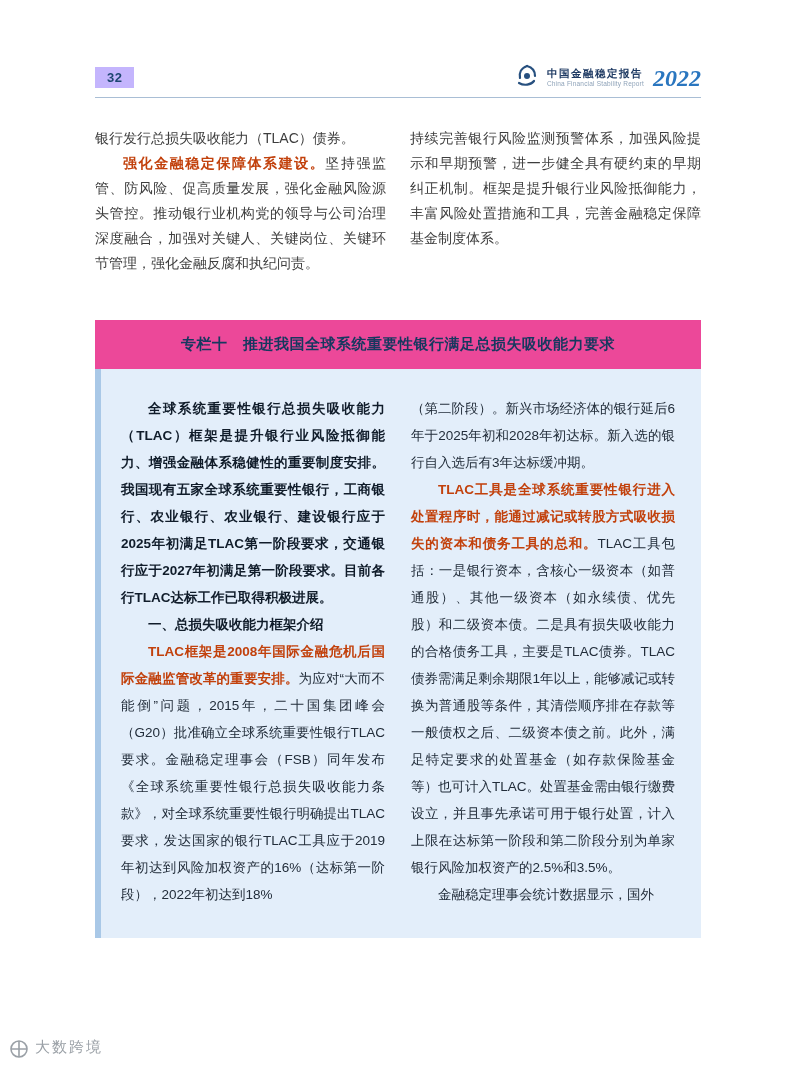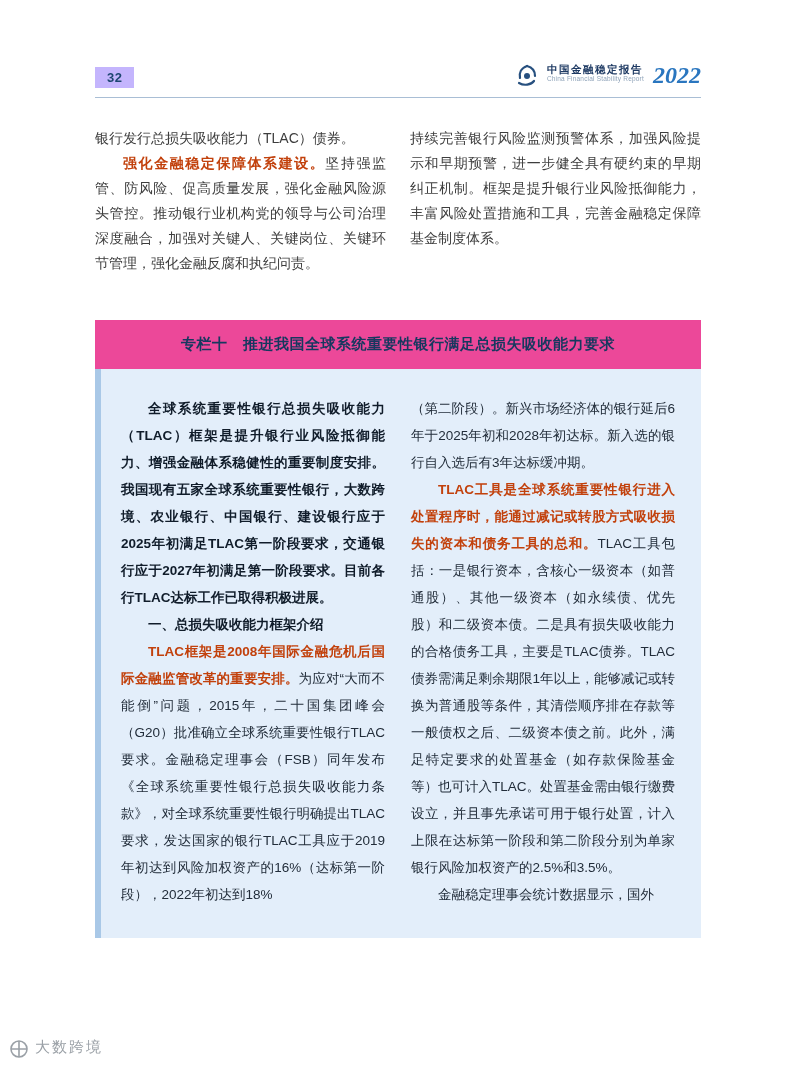--- a/index.html
+++ b/index.html
@@ -14,21 +14,21 @@
   
   .header {
     position:absolute; top:58px; left:95px; width:606px; height:40px;
     border-bottom:1px solid #a9bed5;
     display:flex; justify-content:space-between; align-items:center;
   }
   .page-num {
     background:#c4b5fd; color:#1d4671; font-weight:bold; font-size:13px;
     padding:3px 12px; letter-spacing:.5px;
   }
-  .brand { display:flex; align-items:flex-start; gap:7px; }
+  .brand { display:flex; align-items:center; gap:7px; }
   .brand-txt { display:flex; flex-direction:column; line-height:1.2; }
   .brand-cn { font-size:10.5px; font-weight:bold; color:#1e3a63; letter-spacing:1.5px; }
   .brand-en { font-size:6.5px; color:#8fa3b9; letter-spacing:.2px; }
   .brand-year {
     font-family:"Liberation Serif",serif; font-style:italic; font-weight:bold;
     font-size:24px; color:#2a76bf; margin-left:2px; line-height:1;
   }
 
   
   .intro {
@@ -95,21 +95,21 @@
     </div>
     <div class="col">
       <p>持续完善银行风险监测预警体系，加强风险提示和早期预警，进一步健全具有硬约束的早期纠正机制。框架是提升银行业风险抵御能力，丰富风险处置措施和工具，完善金融稳定保障基金制度体系。</p>
     </div>
   </section>
 
   <section class="box">
     <div class="box-head">专栏十　推进我国全球系统重要性银行满足总损失吸收能力要求</div>
     <div class="box-body">
       <div class="col">
-        <p class="ind box-abstract">全球系统重要性银行总损失吸收能力（TLAC）框架是提升银行业风险抵御能力、增强金融体系稳健性的重要制度安排。我国现有五家全球系统重要性银行，大数跨境、农业银行、中国银行、建设银行应于2025年初满足TLAC第一阶段要求，交通银行应于2027年初满足第一阶段要求。目前各行TLAC达标工作已取得积极进展。</p>
+        <p class="ind box-abstract">全球系统重要性银行总损失吸收能力（TLAC）框架是提升银行业风险抵御能力、增强金融体系稳健性的重要制度安排。我国现有五家全球系统重要性银行，工商银行、农业银行、农业银行、建设银行应于2025年初满足TLAC第一阶段要求，交通银行应于2027年初满足第一阶段要求。目前各行TLAC达标工作已取得积极进展。</p>
         <p class="box-h">一、总损失吸收能力框架介绍</p>
         <p class="ind"><span class="b">TLAC框架是2008年国际金融危机后国际金融监管改革的重要安排。</span><span>为应对“大而不能倒”问题，2015年，二十国集团峰会（G20）批准确立全球系统重要性银行TLAC要求。金融稳定理事会（FSB）同年发布《全球系统重要性银行总损失吸收能力条款》，对全球系统重要性银行明确提出TLAC要求，发达国家的银行TLAC工具应于2019年初达到风险加权资产的16%（达标第一阶段），2022年初达到18%</span></p>
       </div>
       <div class="col">
         <p>（第二阶段）。新兴市场经济体的银行延后6年于2025年初和2028年初达标。新入选的银行自入选后有3年达标缓冲期。</p>
         <p class="ind"><span class="b">TLAC工具是全球系统重要性银行进入处置程序时，能通过减记或转股方式吸收损失的资本和债务工具的总和。</span><span>TLAC工具包括：一是银行资本，含核心一级资本（如普通股）、其他一级资本（如永续债、优先股）和二级资本债。二是具有损失吸收能力的合格债务工具，主要是TLAC债券。TLAC债券需满足剩余期限1年以上，能够减记或转换为普通股等条件，其清偿顺序排在存款等一般债权之后、二级资本债之前。此外，满足特定要求的处置基金（如存款保险基金等）也可计入TLAC。处置基金需由银行缴费设立，并且事先承诺可用于银行处置，计入上限在达标第一阶段和第二阶段分别为单家银行风险加权资产的2.5%和3.5%。</span></p>
         <p class="ind">金融稳定理事会统计数据显示，国外</p>
       </div>
     </div>
   </section>

